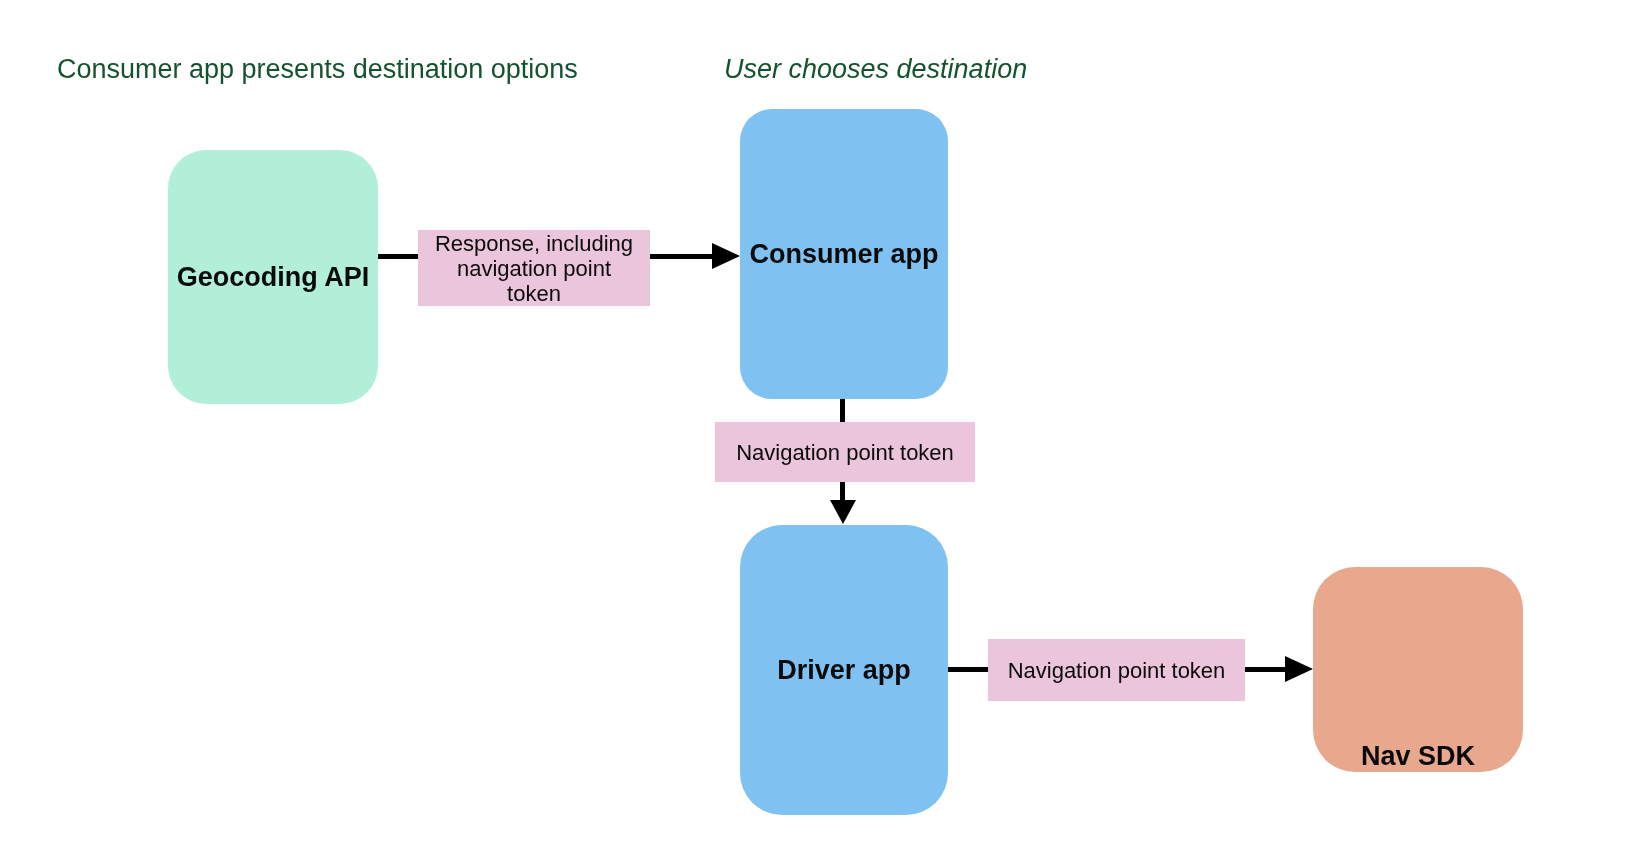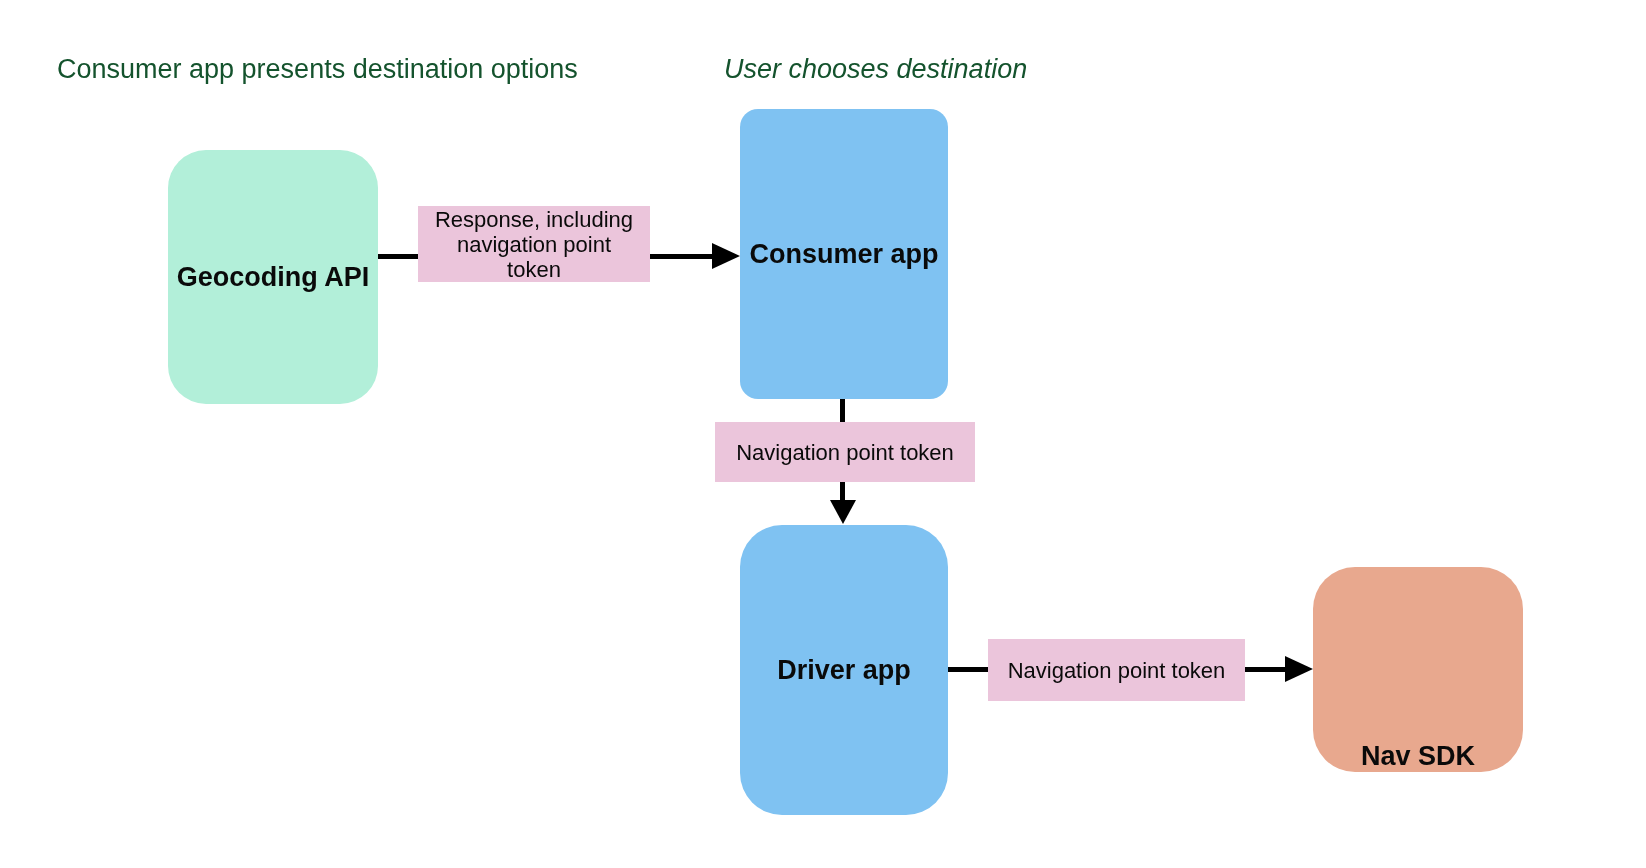--- a/index.html
+++ b/index.html
@@ -39,21 +39,21 @@
     font-weight: 700;
     color: #0a0a0a;
     white-space: nowrap;
   }
   .node.geocoding {
     left: 168px; top: 150px; width: 210px; height: 254px;
     background: #B2EFD9; border-radius: 38px;
   }
   .node.consumer {
     left: 740px; top: 109px; width: 208px; height: 290px;
-    background: #7FC2F2; border-radius: 18px;
+    background: #7FC2F2; border-radius: 32px;
   }
   .node.driver {
     left: 740px; top: 525px; width: 208px; height: 290px;
     background: #7FC2F2; border-radius: 42px;
   }
   .node.navsdk {
     left: 1313px; top: 567px; width: 210px; height: 205px;
     background: #E8A88E; border-radius: 42px; align-items: flex-end;
   }
 
@@ -83,21 +83,21 @@
     display: flex;
     align-items: center;
     justify-content: center;
     text-align: center;
     font-size: 22px;
     line-height: 25px;
     color: #0a0a0a;
     z-index: 2;
     padding: 4px 10px;
   }
-  .edge-label.l1 { left: 418px; top: 206px; width: 232px; height: 76px; }
+  .edge-label.l1 { left: 418px; top: 230px; width: 232px; height: 76px; }
   .edge-label.l2 { left: 715px; top: 422px; width: 260px; height: 60px; }
   .edge-label.l3 { left: 988px; top: 639px; width: 257px; height: 62px; }
 </style>
 </head>
 <body>
 
 <div class="canvas">
 
   <div class="col-header h1">Consumer app presents destination options</div>
   <div class="col-header h2">User chooses destination</div>

